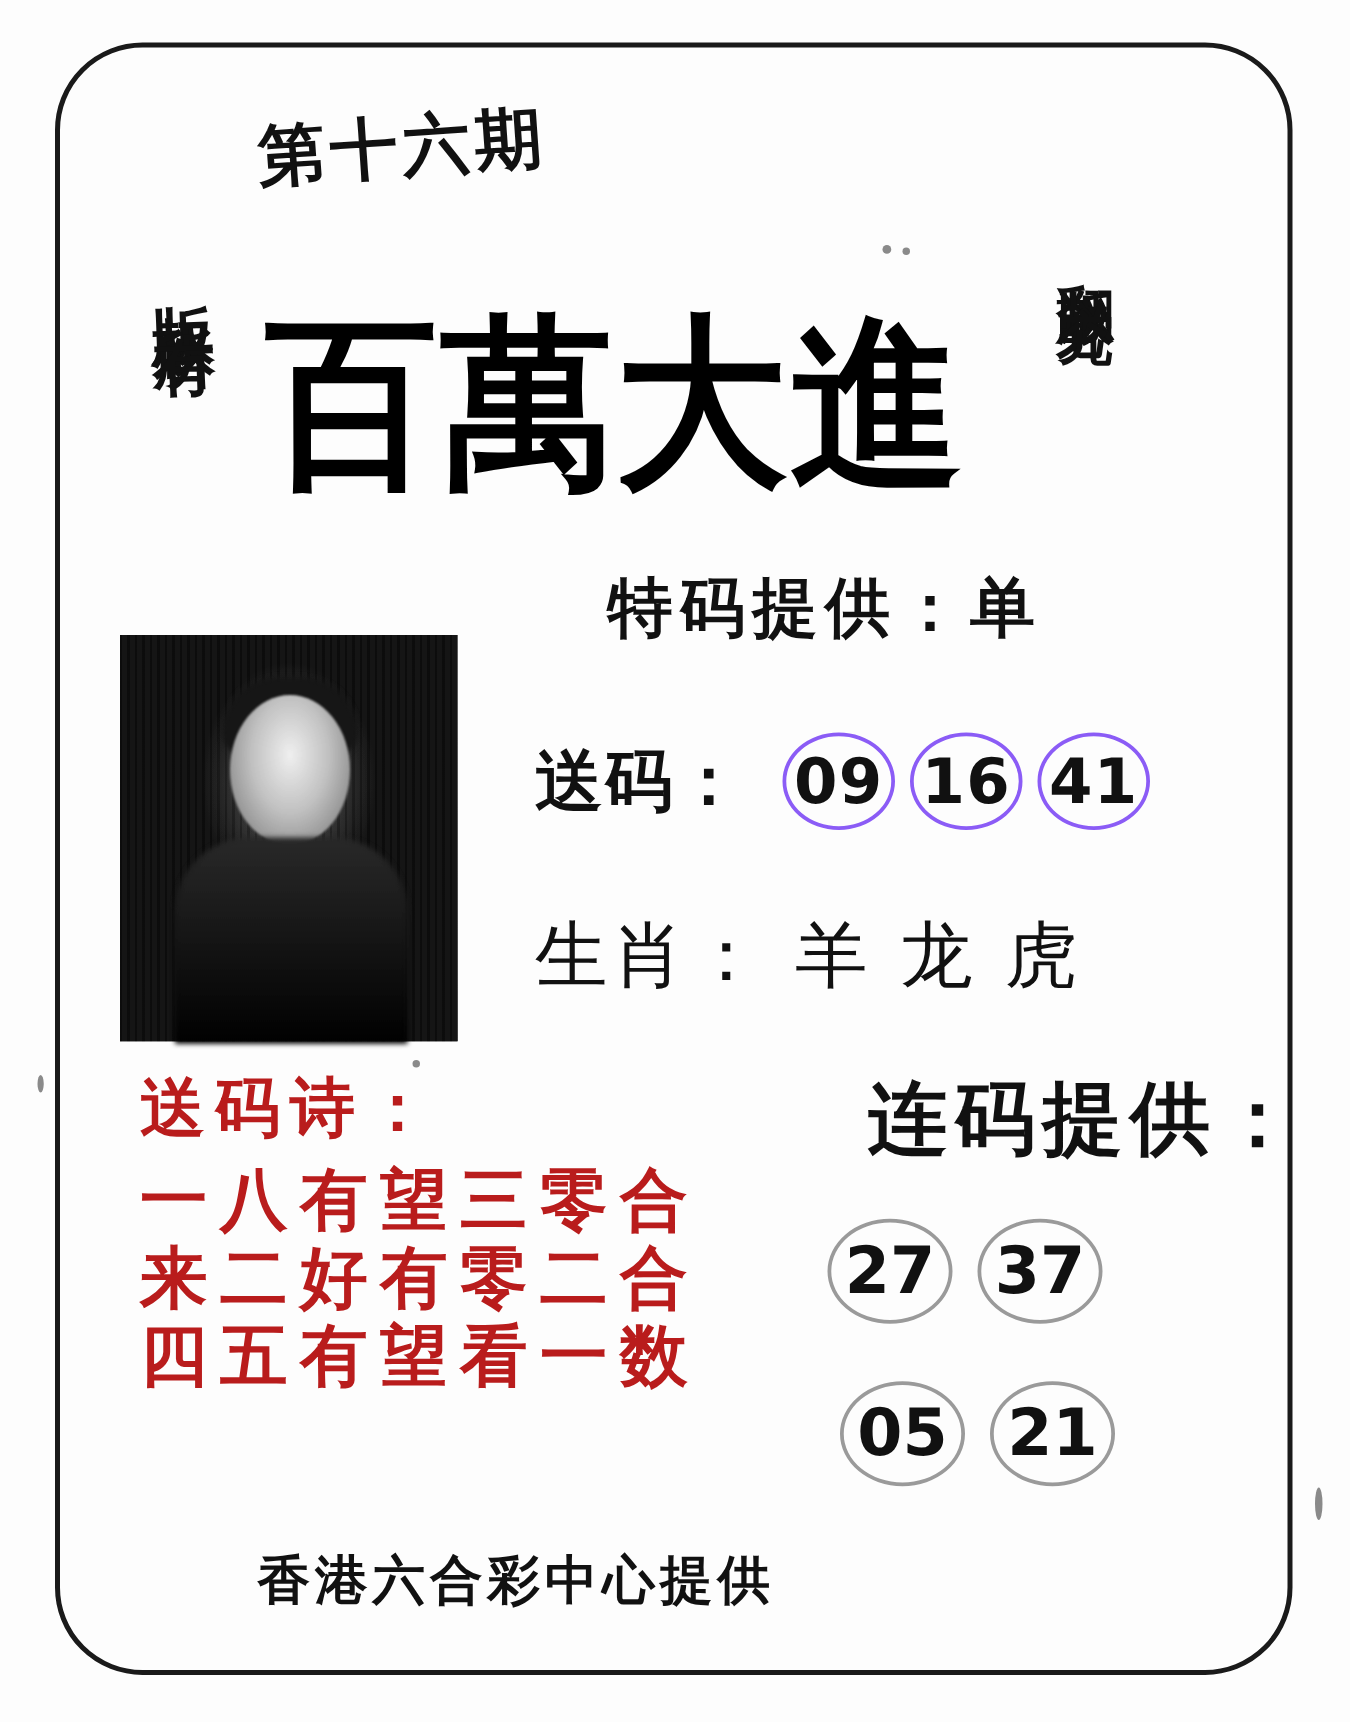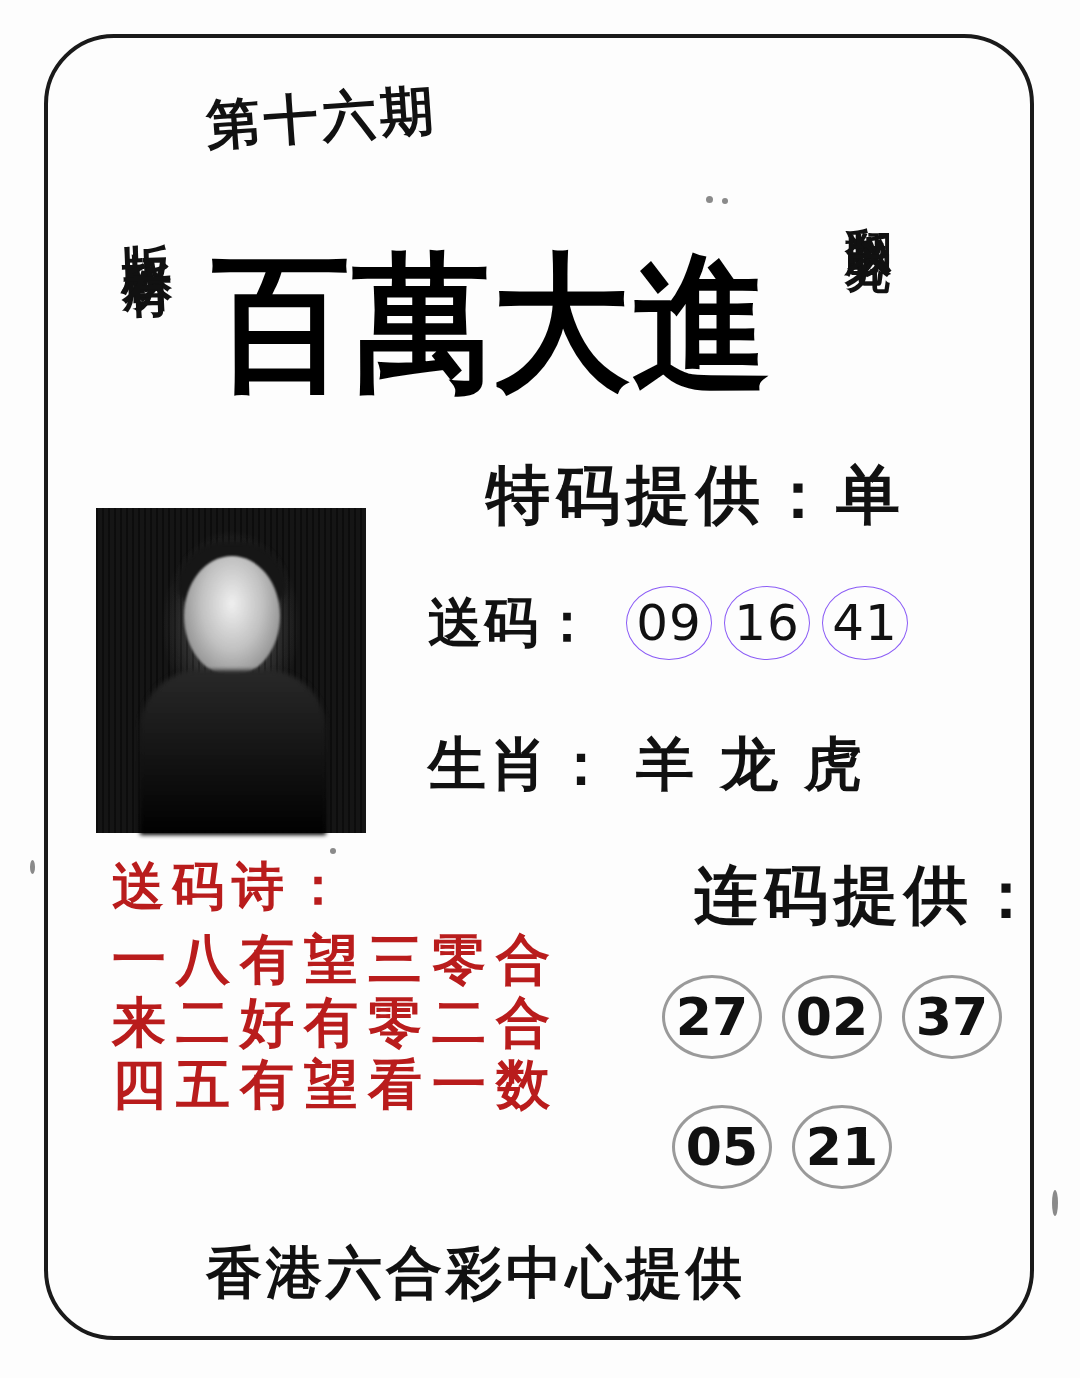--- a/index.html
+++ b/index.html
@@ -83,21 +83,21 @@
     transform: scaleY(1.08);
   }
 
   
   .special-line {
     position: absolute;
     left: 486px;
     top: 452px;
     font-family: "DejaVu Serif", serif;
     font-weight: bold;
-    font-size: 64px;
+    font-size: 52px;
     letter-spacing: 6px;
     white-space: nowrap;
   }
 
   
   .photo {
     position: absolute;
     left: 96px;
     top: 508px;
     width: 270px;
@@ -155,37 +155,37 @@
     font-weight: bold;
     font-size: 54px;
     letter-spacing: 2px;
     margin-right: 24px;
   }
   .ball {
     display: inline-flex;
     align-items: center;
     justify-content: center;
     font-family: "DejaVu Sans", sans-serif;
-    font-weight: normal;
+    font-weight: bold;
     font-size: 50px;
     width: 84px;
     height: 72px;
-    border: 1px solid #8b5cf6;
+    border: 3px solid #8b5cf6;
     border-radius: 50%;
     margin: 0 6px;
     letter-spacing: 1px;
   }
 
   
   .zodiac {
     position: absolute;
     left: 428px;
     top: 726px;
     font-family: "DejaVu Serif", serif;
-    font-weight: bold;
+    font-weight: normal;
     font-size: 58px;
     letter-spacing: 4px;
     white-space: nowrap;
   }
   .zodiac .z { margin-left: 22px; }
 
   
   .poem {
     position: absolute;
     left: 112px;
@@ -240,21 +240,21 @@
   }
   .ball-faint { border-color: #9a9a9a; }
 
   
   .footer {
     position: absolute;
     left: 206px;
     top: 1236px;
     font-family: "DejaVu Serif", serif;
     font-weight: bold;
-    font-size: 56px;
+    font-size: 42px;
     letter-spacing: 4px;
     white-space: nowrap;
     text-align: right;
   }
 
   
   .speck {
     position: absolute;
     background: #8a8a8a;
     border-radius: 50%;
@@ -297,21 +297,20 @@
     <div class="poem-title">送码诗：</div>
     <div class="poem-line">一八有望三零合</div>
     <div class="poem-line">来二好有零二合</div>
     <div class="poem-line">四五有望看一数</div>
   </div>
 
   <div class="lianma-title">连码提供：</div>
 
   <div class="lianma-row lianma-row1">
     <span class="ball-lg ball-faint">27</span>
-    <span class="ball-lg ball-faint">02</span>
     <span class="ball-lg ball-faint">37</span>
   </div>
 
   <div class="lianma-row lianma-row2">
     <span class="ball-lg ball-faint">05</span>
     <span class="ball-lg ball-faint">21</span>
   </div>
 
   <div class="footer">香港六合彩中心提供</div>
 

